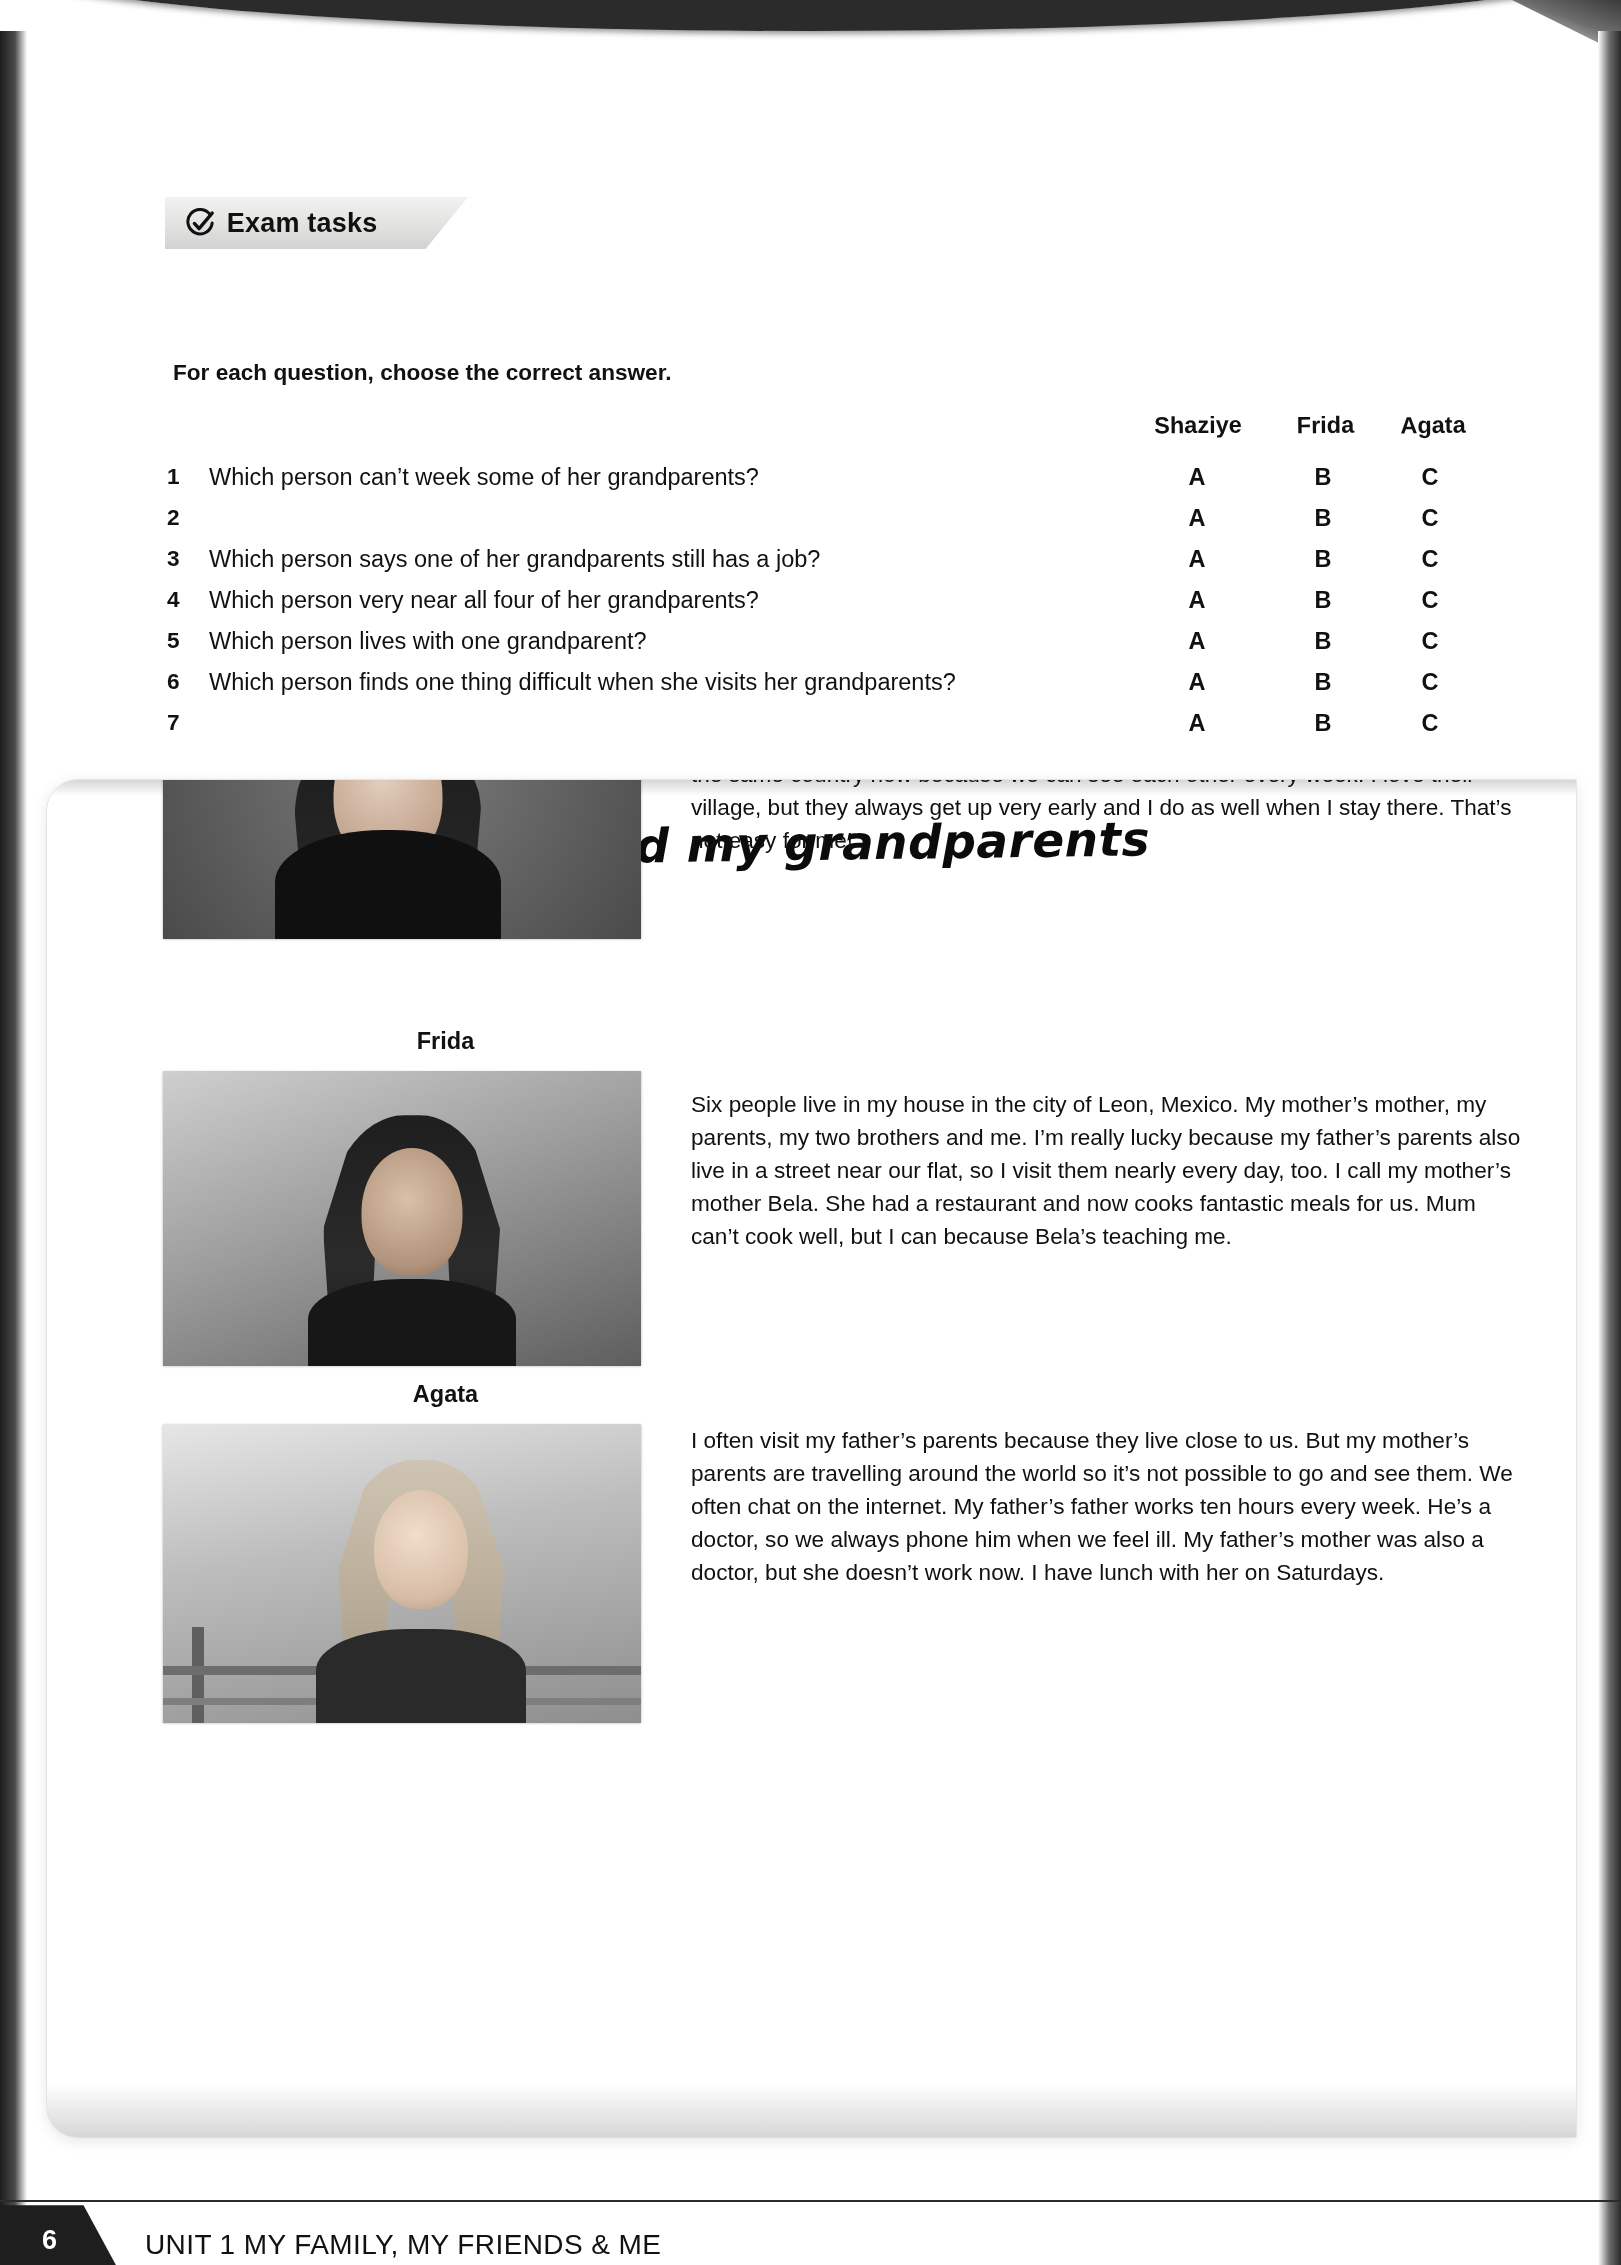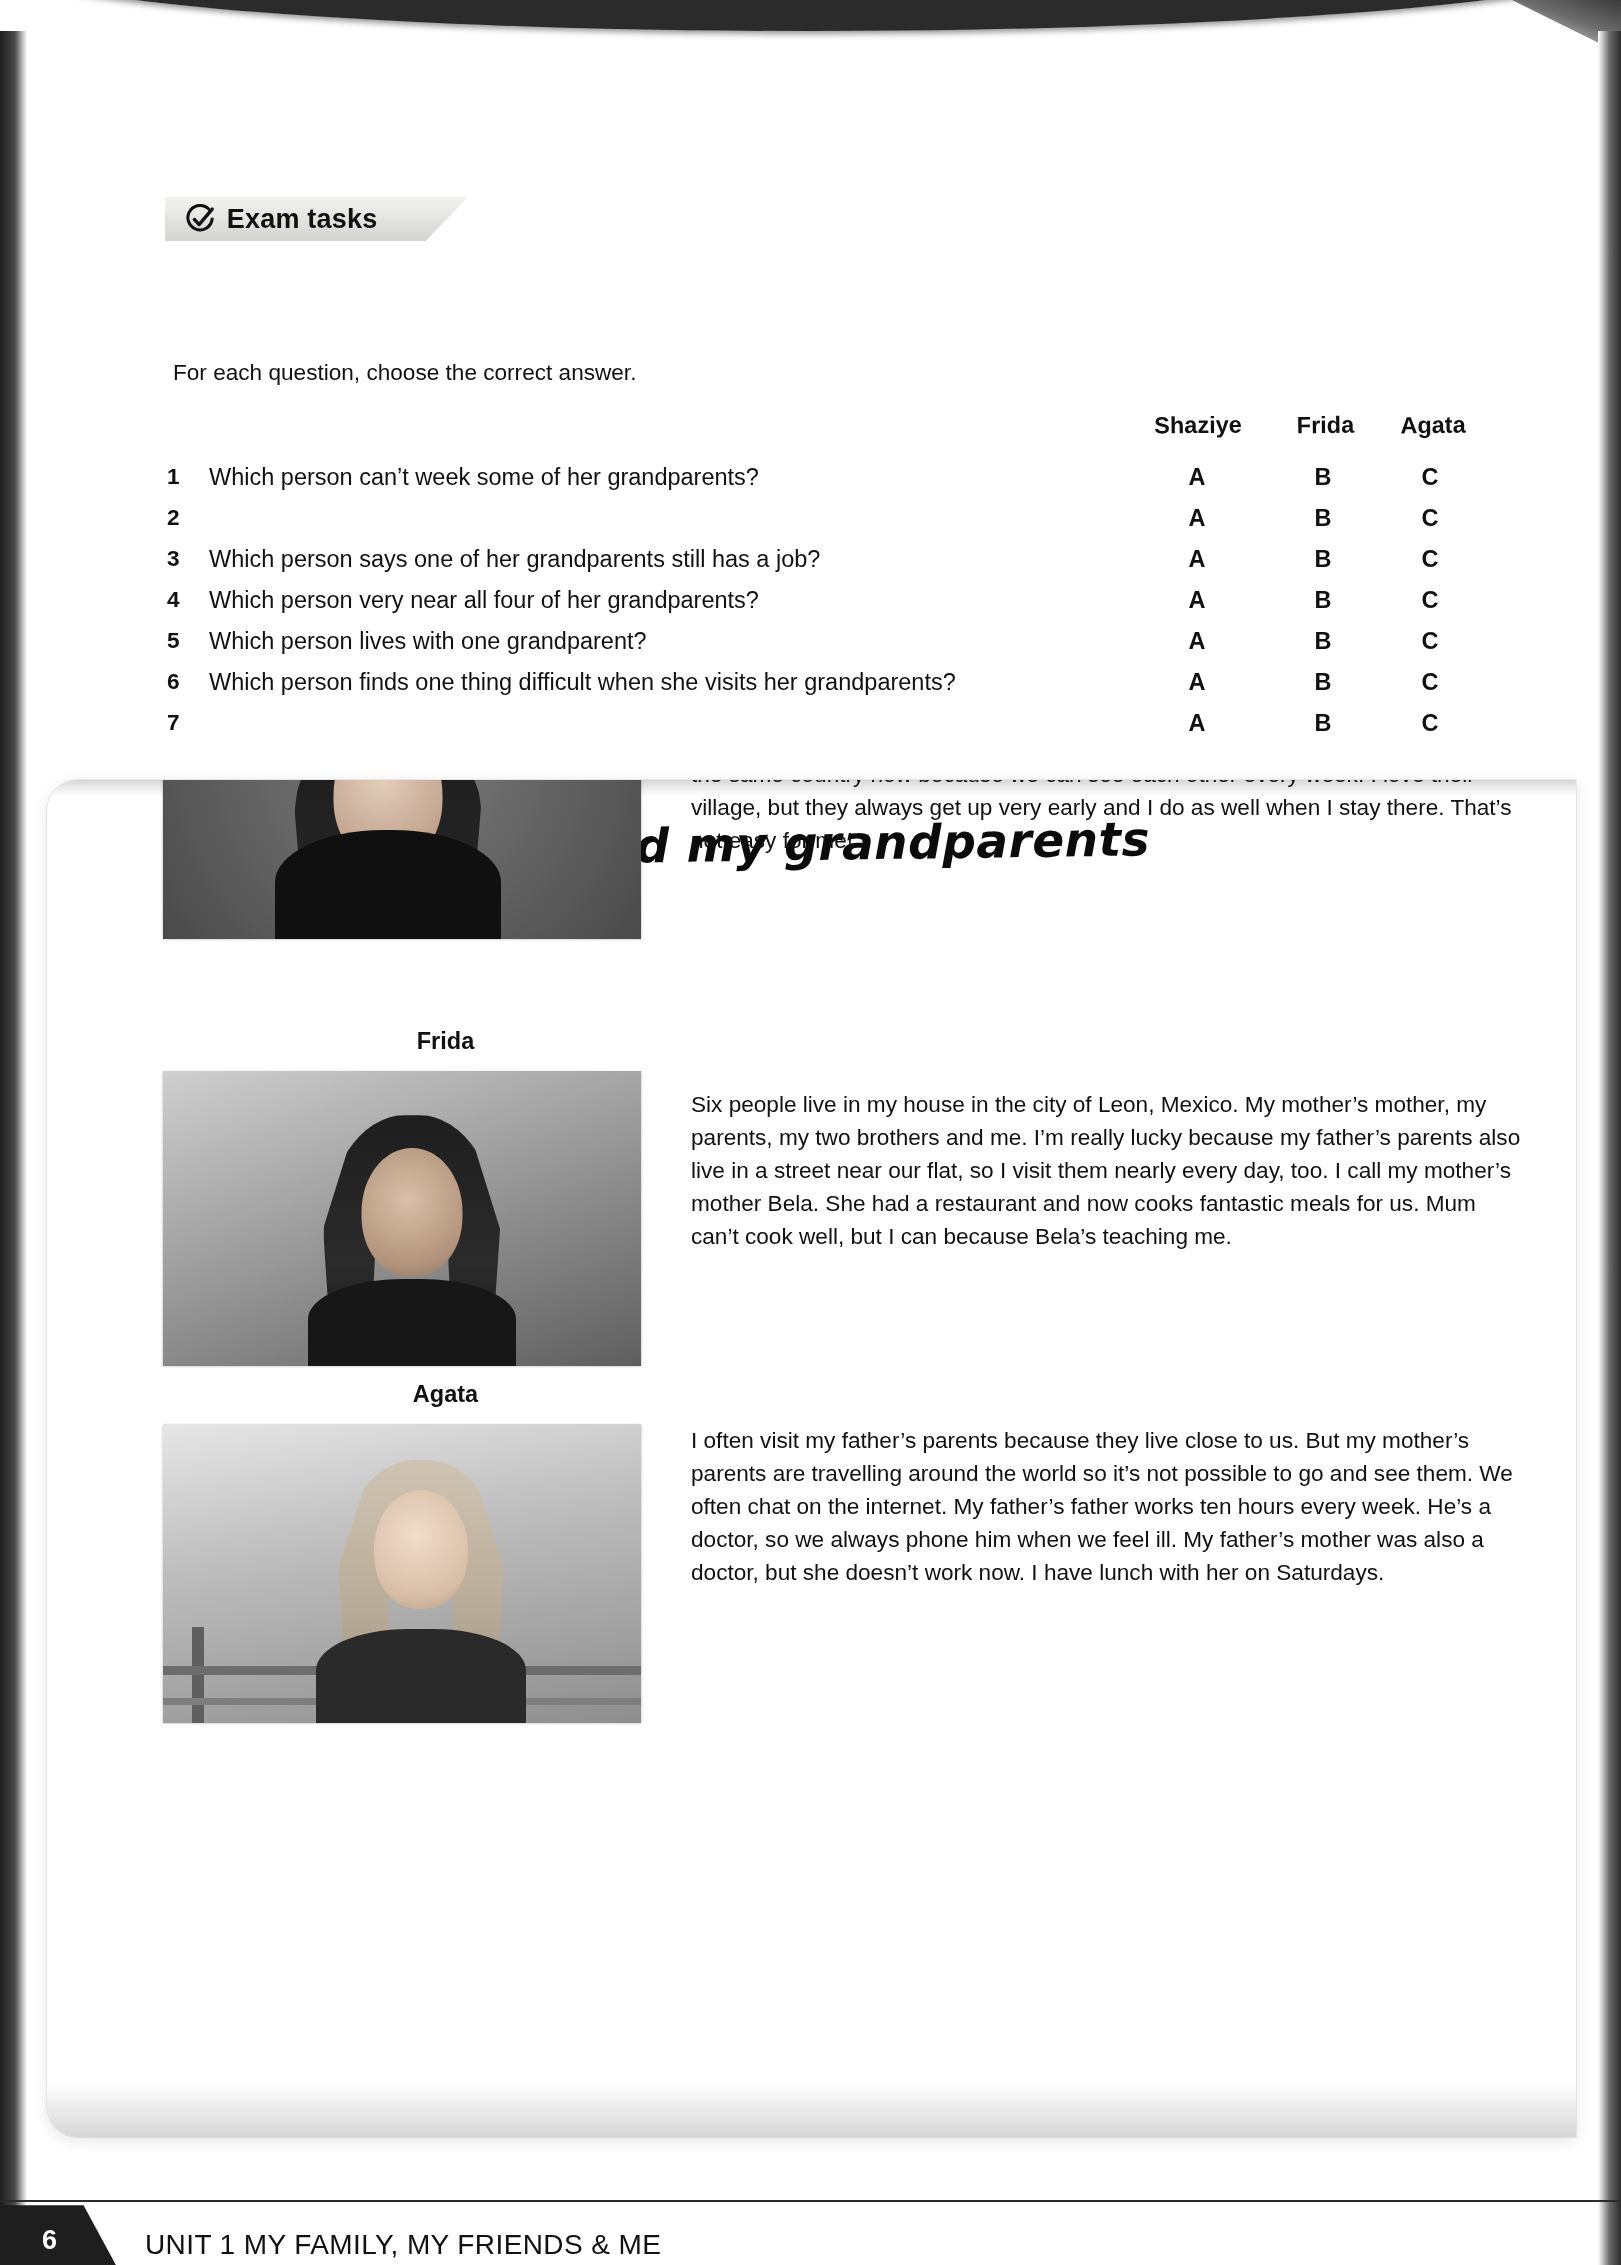--- a/index.html
+++ b/index.html
@@ -52,21 +52,21 @@
     position: absolute;
     top: 31px; right: 0;
     width: 23.5px; height: 2234px;
     background: linear-gradient(270deg,#2a2a2a 0%, #6a6a6a 50%, #ffffff 100%);
   }
 
   
   .exam-banner {
     position: absolute;
     left: 165px; top: 197px;
-    width: 303px; height: 44px;
+    width: 303px; height: 52px;
   }
   .exam-banner-bg {
     position: absolute;
     inset: 0;
     background: linear-gradient(180deg,#f2f2f0 0%, #e2e2e0 55%, #d2d2d0 100%);
     clip-path: polygon(0 0, 100% 0, 86% 100%, 0 100%);
     box-shadow: 0 0.9px 1.8px rgba(0,0,0,.25);
   }
   .exam-banner-inner {
     position: absolute;
@@ -92,21 +92,21 @@
     font-size: 36px;
     font-weight: 700;
     color: #0d0d0d;
     letter-spacing: 0.2px;
     white-space: nowrap;
   }
   .instruction {
     position: absolute;
     left: 173px; top: 360px;
     font-size: 22.6px;
-    font-weight: 400;
+    font-weight: 700;
     color: #111111;
     white-space: nowrap;
   }
 
   
   .q-table {
     position: absolute;
     left: 167px; top: 412px;
     width: 1285px;
   }

